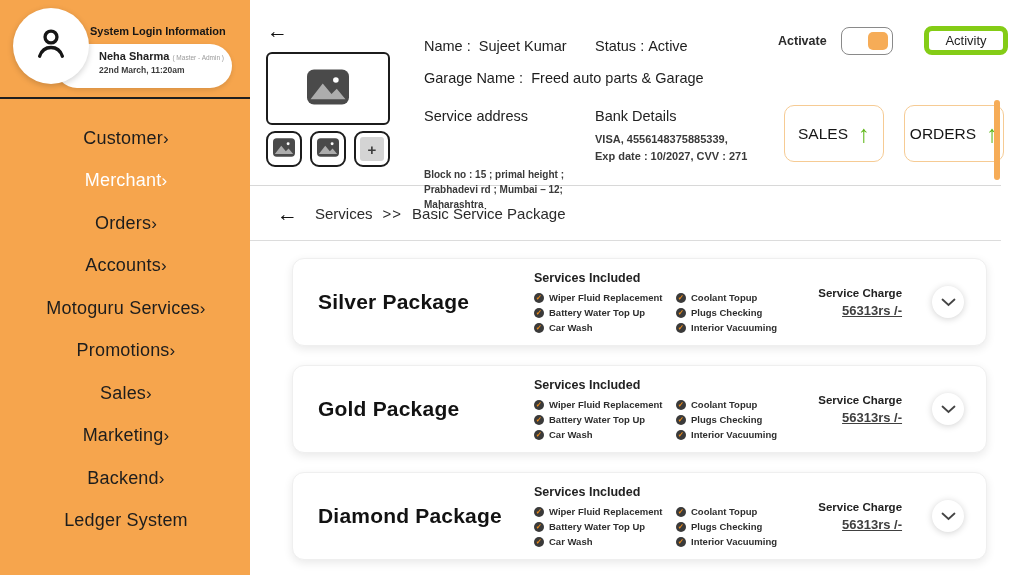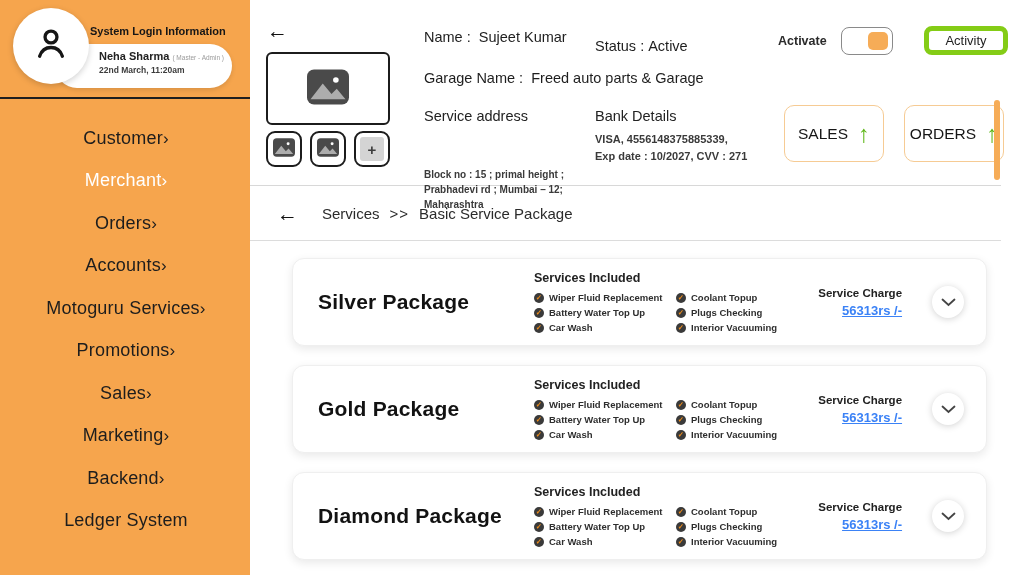--- a/index.html
+++ b/index.html
@@ -57,40 +57,40 @@
     border:1px solid #F6CB94; border-radius:10px; display:flex; align-items:center;
     justify-content:center; gap:10px; font-size:15.5px; color:#161616; cursor:pointer; font-family:inherit; }
   .btn-sales { left:534px; width:100px; }
   .btn-orders { left:654px; width:100px; }
   .up-arrow { font-size:24px; font-weight:700; color:#5CB615; line-height:1; }
   .scroll-thumb { position:absolute; right:1px; top:100px; width:6px; height:80px;
     background:#F6AC57; border-radius:3px; cursor:pointer; }
 
   .crumb-bar { position:relative; height:55px; border-bottom:1px solid #dcdcdc;
     display:flex; align-items:center; padding-left:27px; gap:12px; }
-  .crumb-text { font-size:15px; color:#2b2b2b; display:flex; gap:10px; margin-left:12px;text-align:center; }
+  .crumb-text { font-size:15px; color:#2b2b2b; display:flex; gap:10px; margin-left:5px;text-align:center; }
   .crumb-sep { color:#2b2b2b; letter-spacing:1px; }
 
   
   .cards { padding:17px 14px 0 42px; display:flex; flex-direction:column; gap:19px; }
   .card { height:88px; background:#fff; border:1px solid #efefef; border-radius:12px;
     box-shadow:0 3px 10px rgba(0,0,0,.09); display:flex; align-items:center;
     padding:0 22px 0 25px; }
   .card-title { flex:0 0 216px; font-size:21px; font-weight:700; color:#121212; letter-spacing:.2px; }
   .svc-block { flex:1; }
   .svc-head { font-size:12.5px; font-weight:700; color:#222; margin-bottom:7px; }
   .svc-cols { display:flex; gap:14px; }
   .svc-col { display:flex; flex-direction:column; gap:4px; }
   .svc-col.c1 { width:128px; }
   .svc { display:flex; align-items:center; gap:5px; font-size:9.5px; font-weight:600; color:#2e2e2e; white-space:nowrap; }
   .chk { width:10px; height:10px; background:#3a3a3a; border-radius:50%; color:#ED8C1B;
     font-size:7.5px; font-weight:700; display:flex; align-items:center; justify-content:center; line-height:1; flex:0 0 10px; }
   .charge-block { width:125px; text-align:right; margin-right:30px; }
   .charge-label { font-size:11.5px; font-weight:700; color:#222; }
-  .charge-value { font-size:13px; font-weight:700; color:#3b82f6; text-decoration:underline; margin-top:4px; }
+  .charge-value { font-size:13px; font-weight:700; color:#404040; text-decoration:underline; margin-top:4px; }
   .chev-btn { width:32px; height:32px; border-radius:50%; background:#fff; border:none;
     box-shadow:0 1px 7px rgba(0,0,0,.18); display:flex; align-items:center;
     justify-content:center; cursor:pointer; flex:0 0 32px; }
 </style>
 </head>
 <body>
 
 <div class="app">
 
   <aside class="sidebar">
@@ -183,21 +183,21 @@
                 <circle cx="16.5" cy="6" r="1.6" fill="#fff"></circle>
                 <path d="M2 17 L9 8 L14 14 L17 11 L22 17 Z" fill="#fff" opacity="0.55"></path>
               </svg>
           </span>
         </div>
         <div class="thumb">
           <span class="plus-tile">+</span>
         </div>
       </div>
 
-      <div class="info-row" style="left:174px; top:29px;">
+      <div class="info-row" style="left:174px; top:38px;">
         <span class="lbl">Name :</span>&nbsp;&nbsp;<span>Sujeet Kumar</span>
       </div>
       <div class="info-row" style="left:345px; top:38px;">
         <span>Status :</span>&nbsp;<span>Active</span>
       </div>
       <div class="info-row" style="left:174px; top:70px;">
         <span>Garage Name  :</span>&nbsp; <span>Freed auto parts &amp; Garage</span>
       </div>
 
       <div class="sec-title" style="left:174px; top:108px;">Service address</div>

